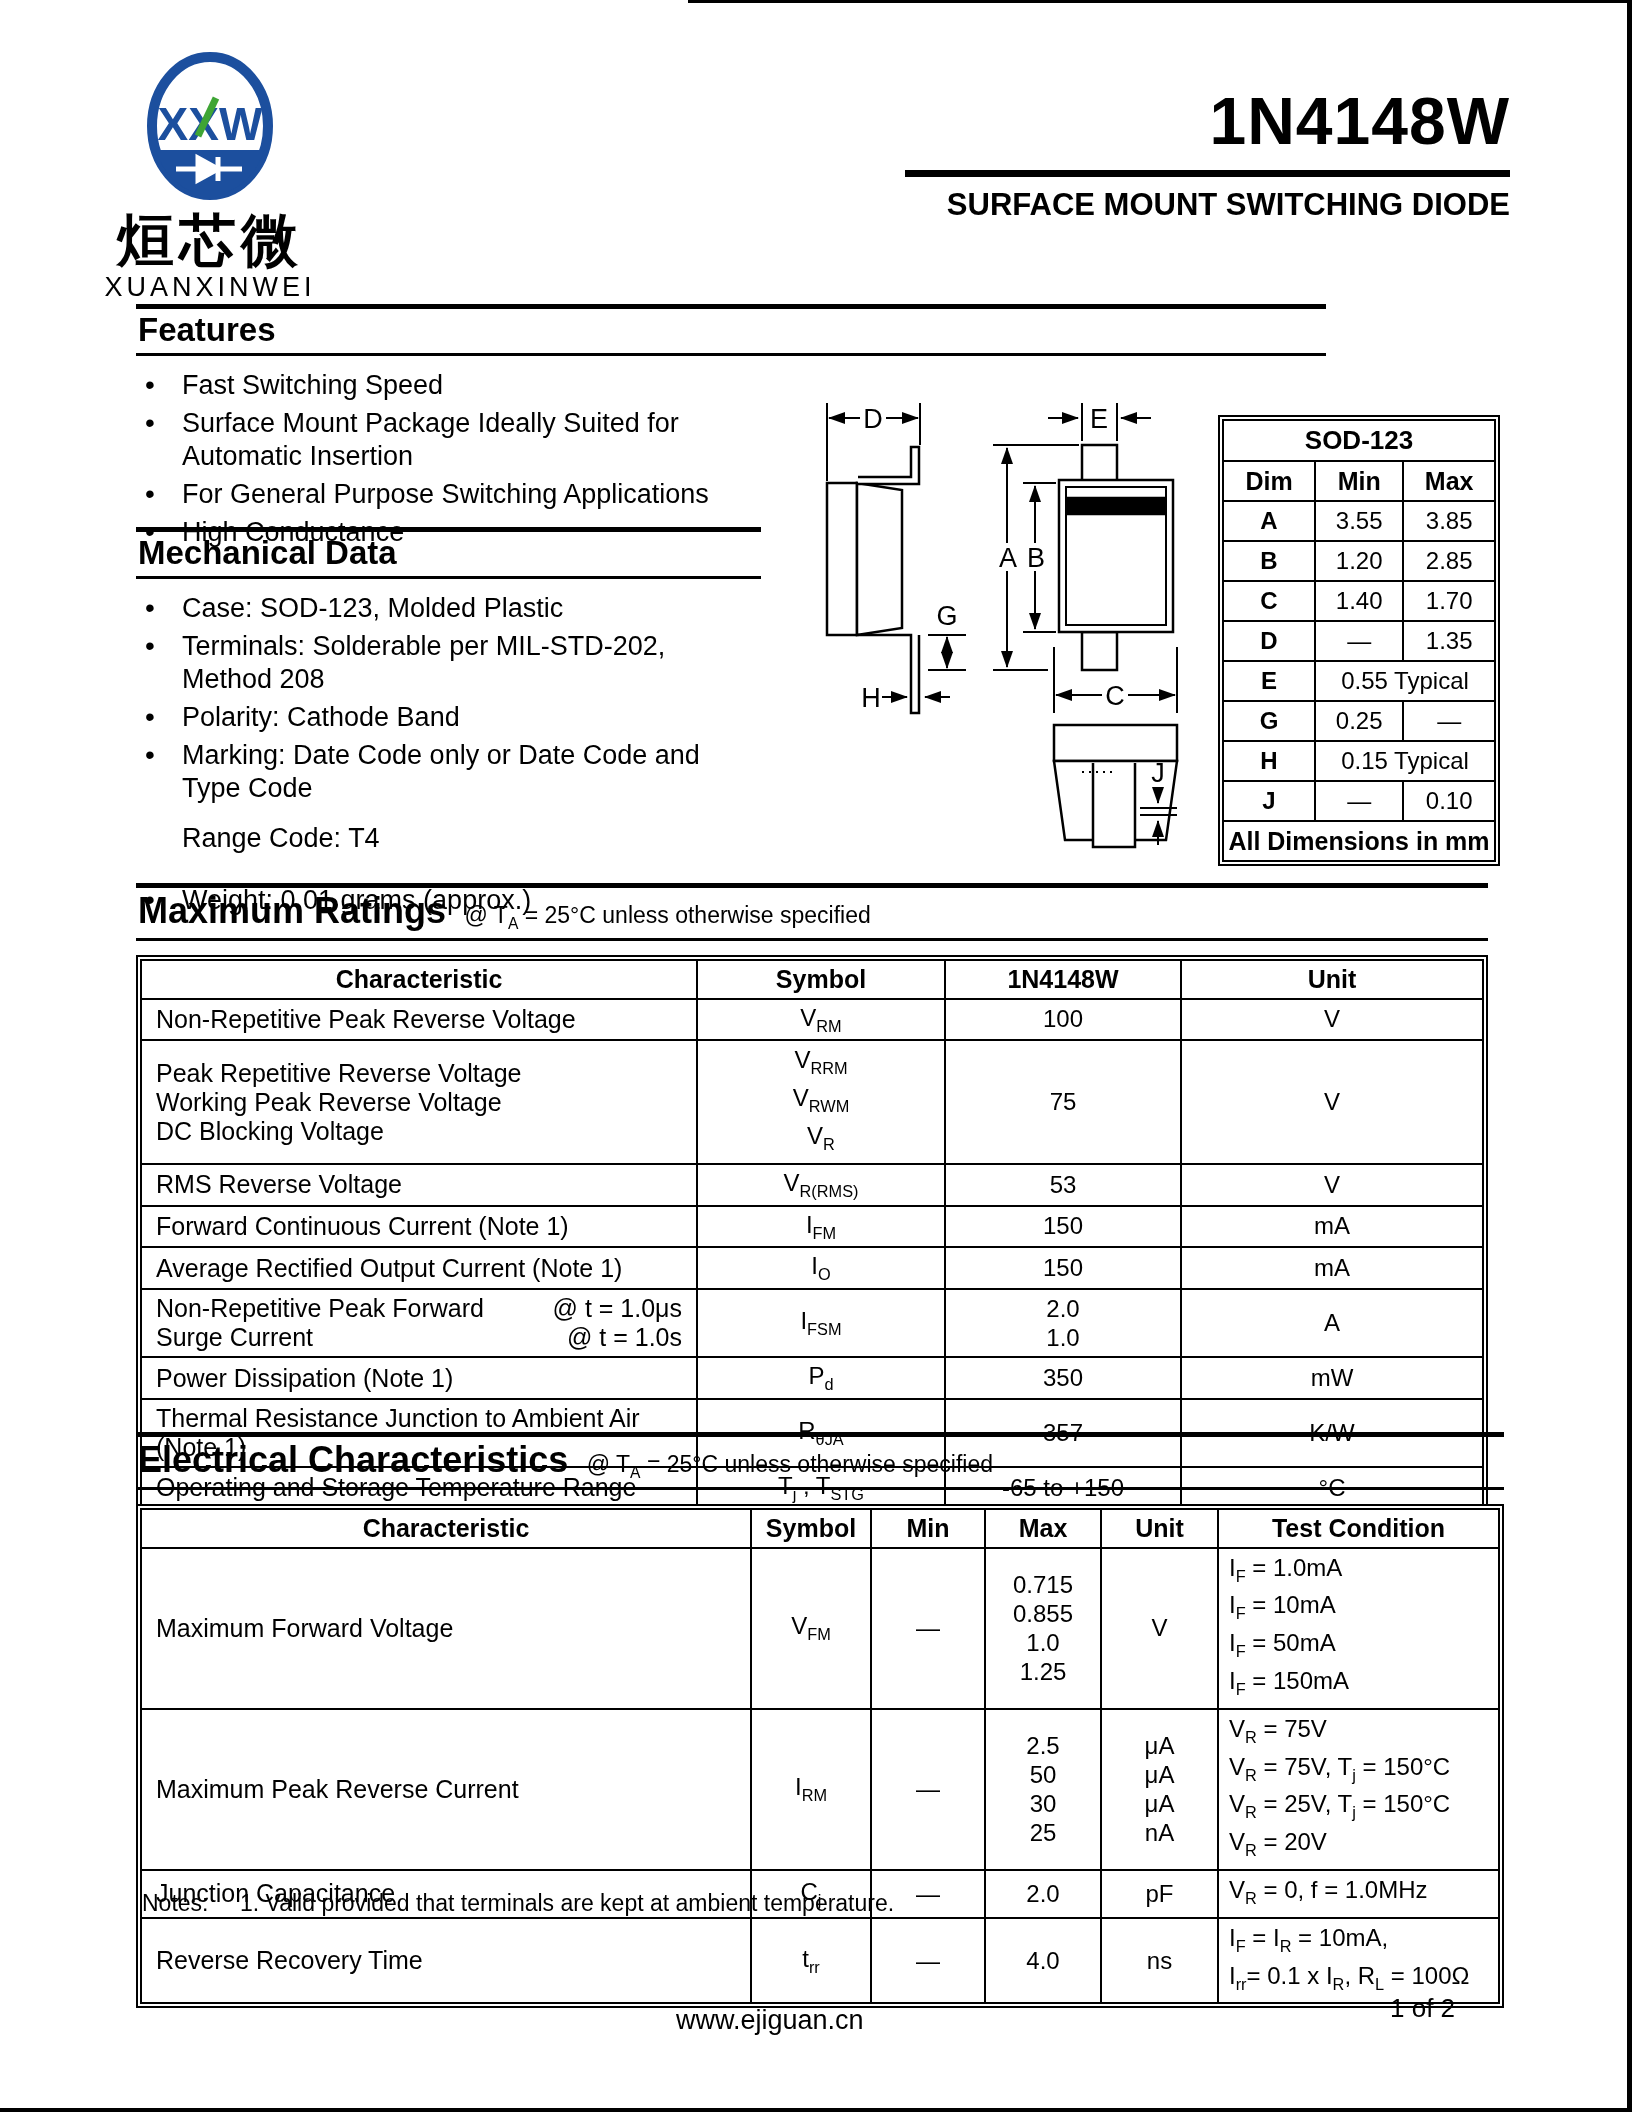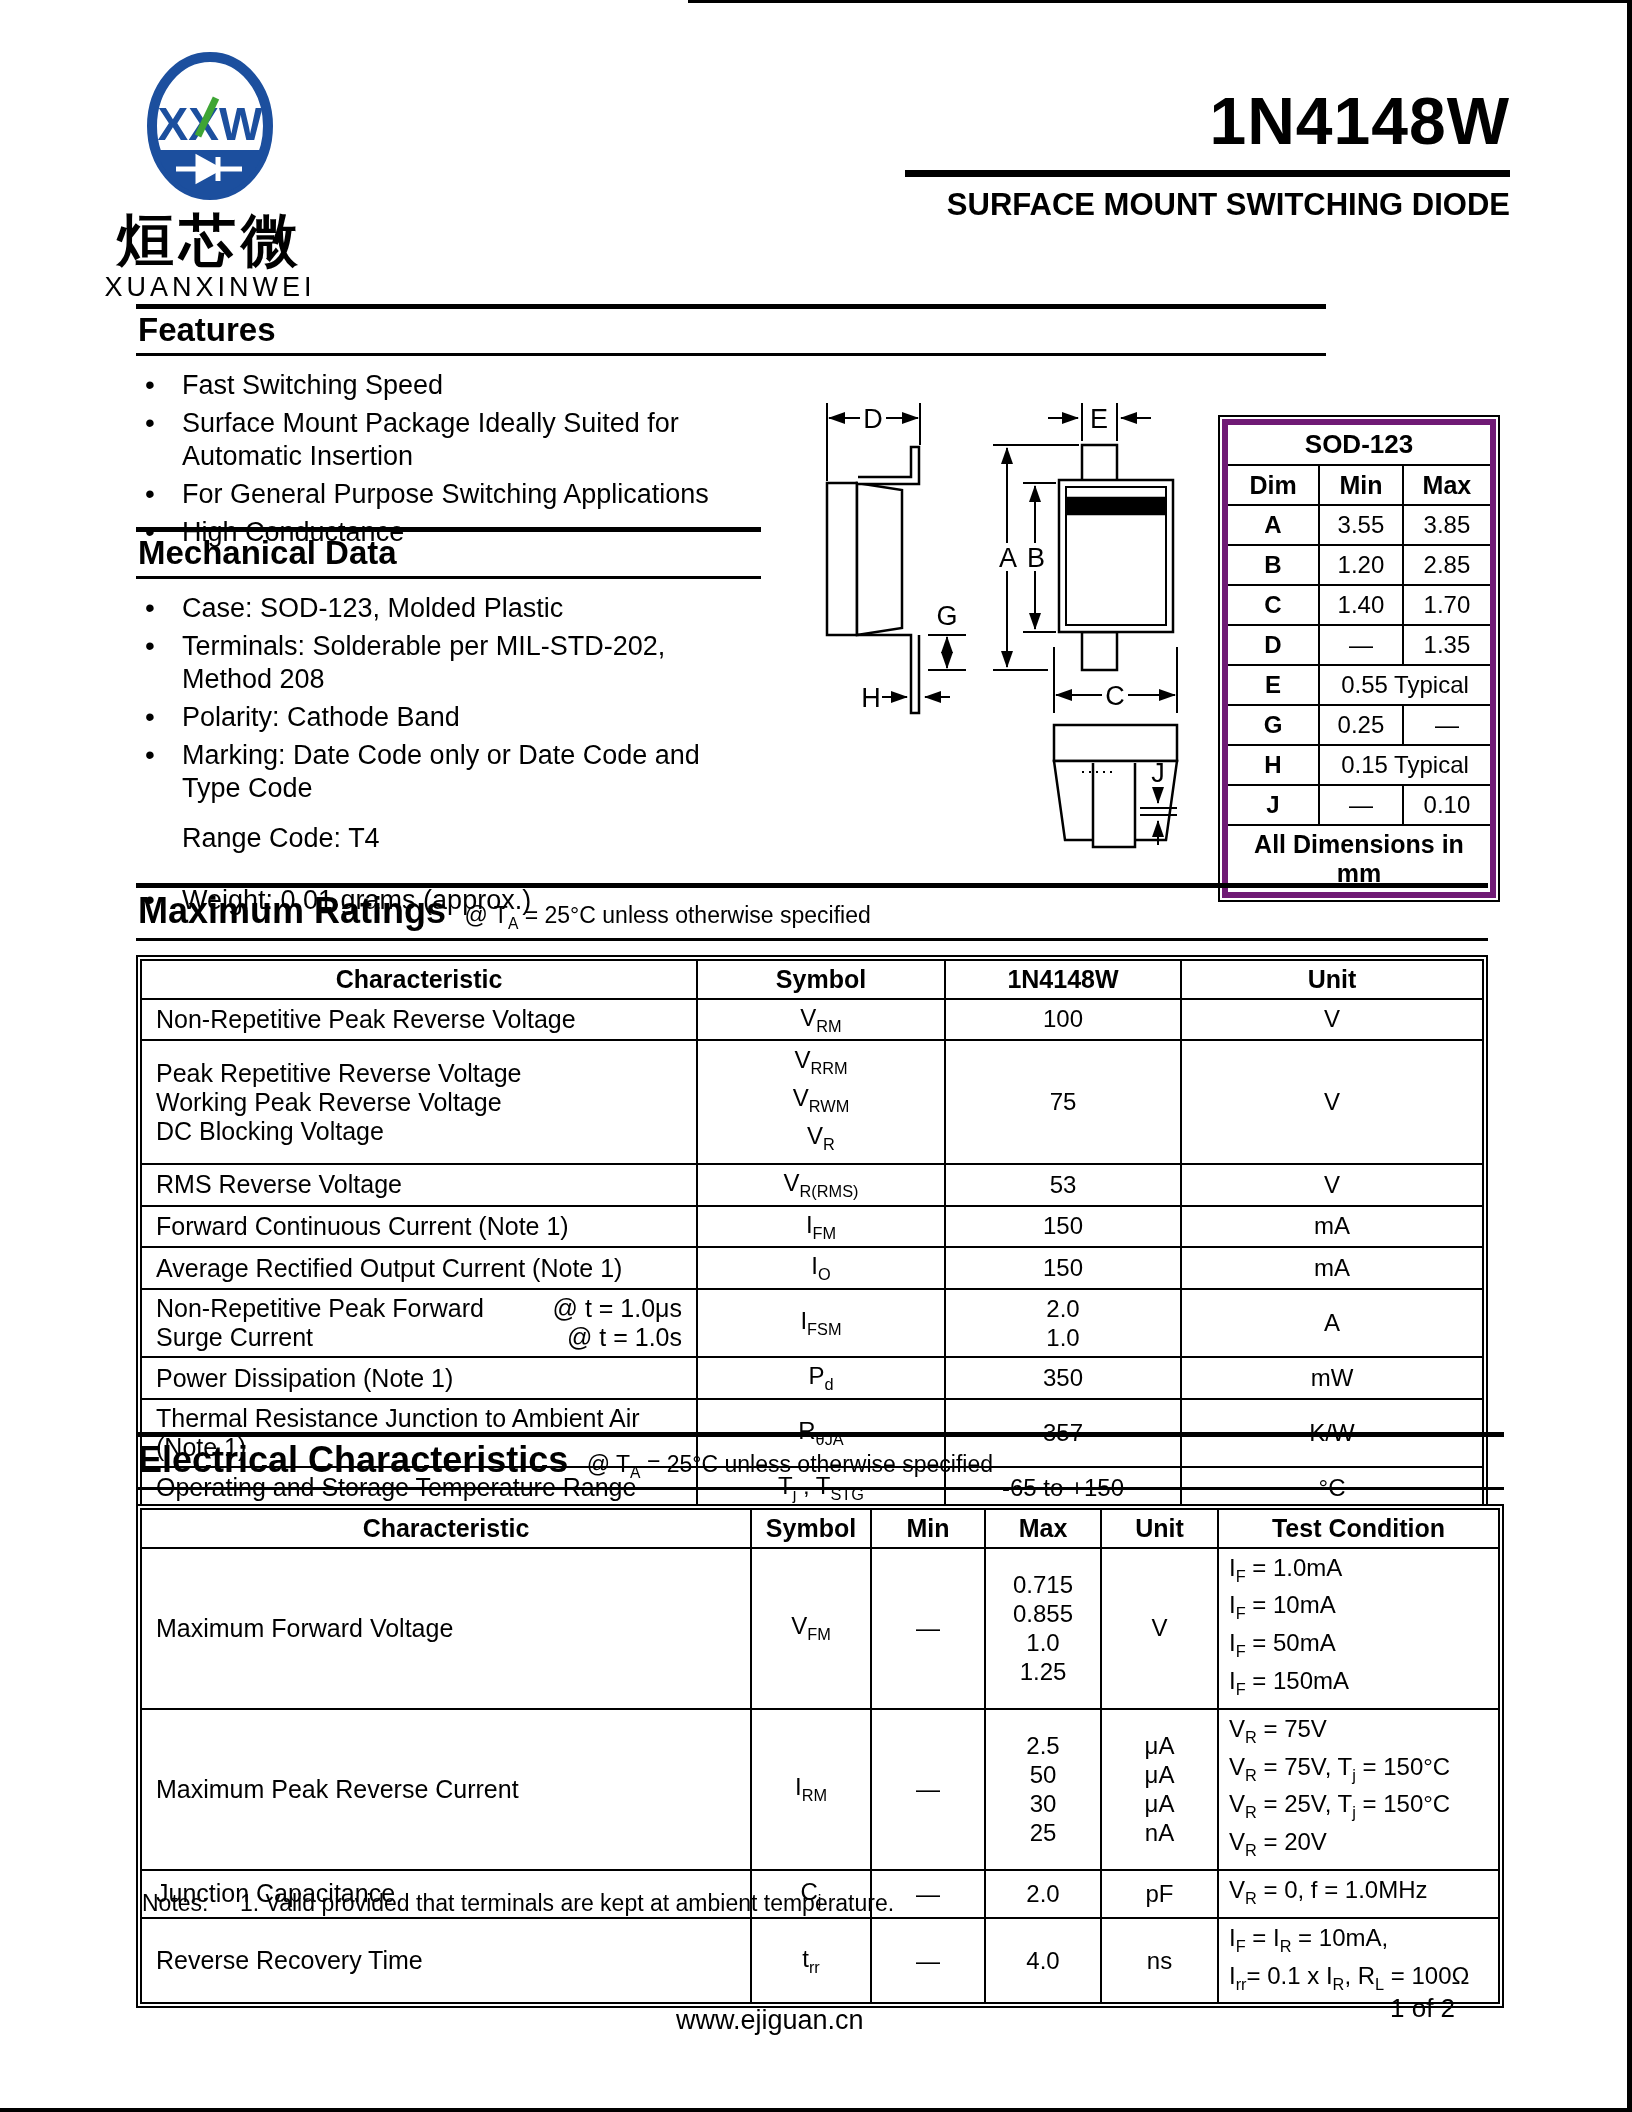--- a/index.html
+++ b/index.html
@@ -40,21 +40,21 @@
   table.ds th{font-weight:bold;font-size:25px;}
   table.ds td.charc{text-align:left;padding-left:14px;font-size:25px;}
   .lines div{line-height:29px;}
   .condcell{text-align:left !important;padding-left:10px !important;}
   .surge-flex{display:flex;justify-content:space-between;align-items:flex-start;}
   .surge-at{text-align:right;padding-right:6px;line-height:29px;white-space:nowrap;}
   sub{font-size:0.68em;}
 
   
   .sod{position:absolute;left:1218px;top:415px;width:274px;}
-  table.sod-t{width:100%;border-collapse:collapse;border:6px solid #701a75;}
+  table.sod-t{width:100%;border-collapse:collapse;border:2px solid #701a75;}
   table.sod-t td{border:2px solid #000;font-size:24px;text-align:center;padding:4px 2px;height:30px;}
   table.sod-t .ttl{font-weight:bold;font-size:26px;}
   table.sod-t .dimc{font-weight:bold;}
   table.sod-t .hdr{font-weight:bold;font-size:25px;}
   table.sod-t .ftr{font-weight:bold;font-size:25px;border-radius:14px;}
 
   .notes{position:absolute;left:142px;top:1890px;font-size:23px;display:flex;}
   .notes .nlabel{width:98px;}
   .footer-site{position:absolute;left:676px;top:2005px;font-size:27px;}
   .footer-page{position:absolute;left:1390px;top:1993px;font-size:26px;}

